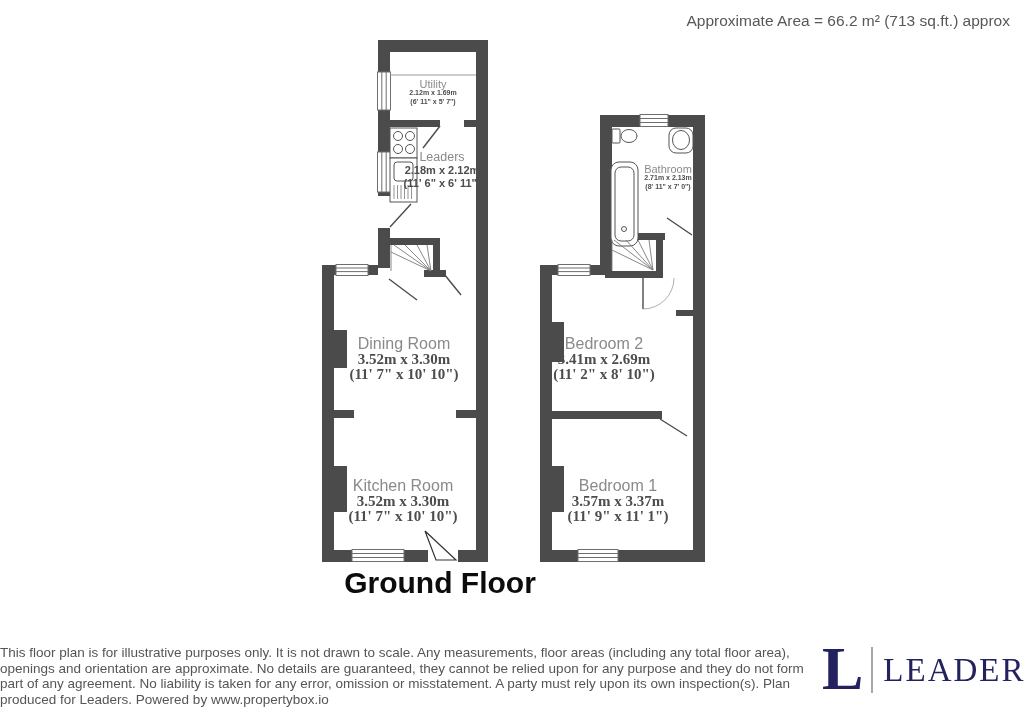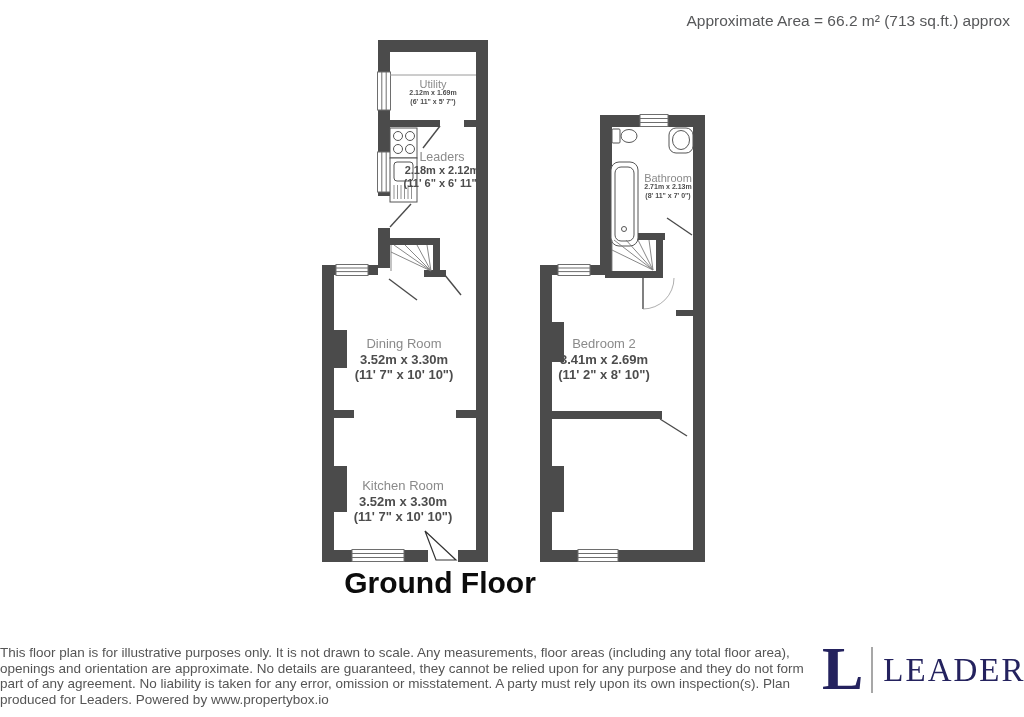--- a/index.html
+++ b/index.html
@@ -3,22 +3,22 @@
 <meta charset="utf-8">
 <style>
   html,body{margin:0;padding:0;background:#fff;}
   .page{position:relative;width:1024px;height:717px;background:#ffffff;
         font-family:"Liberation Sans",sans-serif;overflow:hidden;}
   .approx{position:absolute;top:12px;right:14px;font-size:15.5px;color:#57585a;}
   .plan-svg{position:absolute;}
   .room-label{position:absolute;transform:translateX(-50%);text-align:center;white-space:nowrap;}
   .room-label .name{color:#8a8a8a;}
   .room-label .dim{color:#4d4d4d;font-weight:bold;}
-  .lg .name{font-size:13px;line-height:17px;}
-  .lg .dim{font-size:13px;line-height:15px;}
+  .lg .name{font-size:16px;line-height:17px;}
+  .lg .dim{font-size:15px;line-height:15px;font-family:Liberation Serif, serif;}
   .md .name{font-size:12.5px;line-height:14px;}
   .md .dim{font-size:11px;line-height:13px;}
   .sm .name{font-size:11px;line-height:10px;}
   .sm .dim{font-size:7px;line-height:8.5px;}
   .floor-title{position:absolute;top:566px;transform:translateX(-50%);
         font-size:30px;font-weight:800;color:#0c0c0c;margin-left:40px;}
   .disclaimer{position:absolute;left:0;top:645px;width:806px;
         font-size:13.5px;line-height:15.6px;color:#555;}
   .logo{position:absolute;left:822px;top:636px;height:64px;display:flex;align-items:center;
         font-family:"Liberation Serif",serif;color:#24225e;}
@@ -192,30 +192,35 @@
   <div class="room-label lg" style="left:404px;top:335px">
     <div class="name">Dining Room</div>
     <div class="dim">3.52m x 3.30m</div>
     <div class="dim">(11' 7" x 10' 10")</div>
   </div>
   <div class="room-label lg" style="left:403px;top:477px">
     <div class="name">Kitchen Room</div>
     <div class="dim">3.52m x 3.30m</div>
     <div class="dim">(11' 7" x 10' 10")</div>
   </div>
-  <div class="room-label sm" style="left:668px;top:173px">
+  <div class="room-label sm" style="left:668px;top:164px">
     <div class="name">Bathroom</div>
     <div class="dim">2.71m x 2.13m</div>
     <div class="dim">(8' 11" x 7' 0")</div>
   </div>
   <div class="room-label lg" style="left:604px;top:335px">
     <div class="name">Bedroom 2</div>
     <div class="dim">3.41m x 2.69m</div>
     <div class="dim">(11' 2" x 8' 10")</div>
   </div>
+  <div class="room-label lg" style="left:618px;top:477px">
+    <div class="name">Bedroom 1</div>
+    <div class="dim">3.57m x 3.37m</div>
+    <div class="dim">(11' 9" x 11' 1")</div>
+  </div>
 
   <div class="floor-title" style="left:400px">Ground Floor</div>
 
   <div class="disclaimer">This floor plan is for illustrative purposes only. It is not drawn to scale. Any measurements, floor areas (including any total floor area), openings and orientation are approximate. No details are guaranteed, they cannot be relied upon for any purpose and they do not form part of any agreement. No liability is taken for any error, omission or misstatement. A party must rely upon its own inspection(s). Plan produced for Leaders. Powered by www.propertybox.io</div>
 
   <div class="logo">
     <span class="logo-l">L</span>
     <span class="logo-div"></span>
     <span class="logo-brand">LEADERS</span>
   </div>

